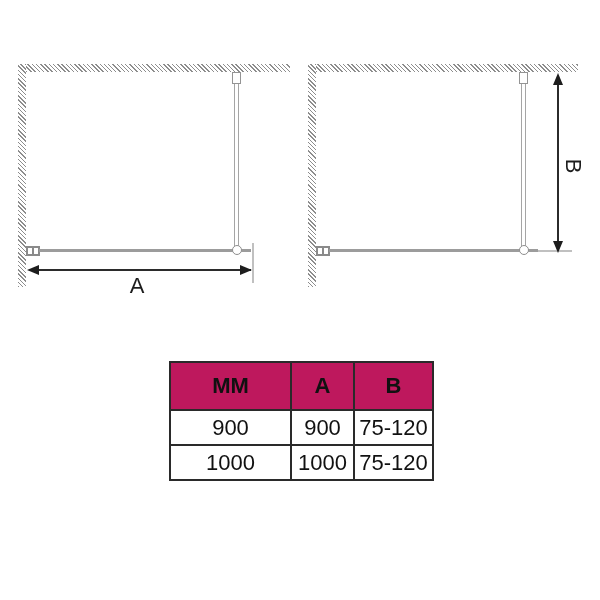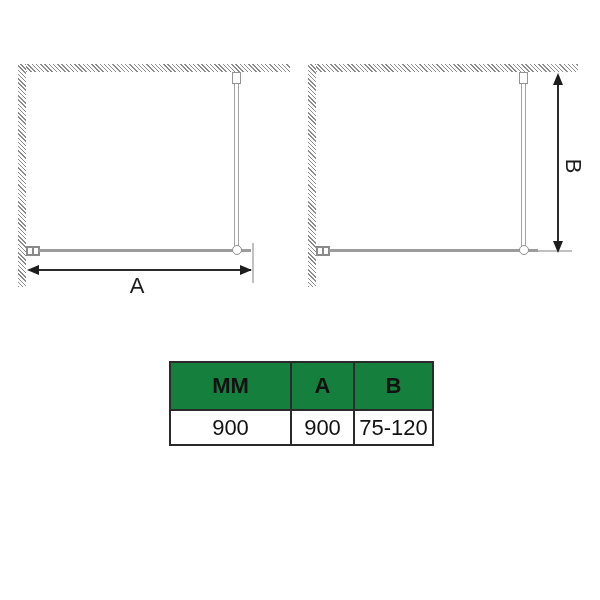--- a/index.html
+++ b/index.html
@@ -90,21 +90,21 @@
   }
   #size-table td, #size-table th {
     border: 2px solid #2a2a2a;
     text-align: center;
     vertical-align: middle;
     font-size: 22px;
     color: #111111;
     padding: 0;
   }
   #size-table th {
-    background: #15803d;
+    background: #be185d;
     font-weight: bold;
   }
   #size-table .col-mm { width: 119px; }
   #size-table .col-a  { width: 61px; }
   #size-table .col-b  { width: 77px; }
   #size-table .hdr-row td, #size-table .hdr-row th { height: 46px; }
   #size-table .data-row td { height: 33px; font-weight: normal; }
 </style>
 </head>
 <body>
@@ -158,16 +158,21 @@
         <tr class="hdr-row">
       <th class="col-mm">MM</th>
       <th class="col-a">A</th>
       <th class="col-b">B</th>
     </tr>
     <tr class="data-row">
       <td>900</td>
       <td>900</td>
       <td>75-120</td>
     </tr>
+    <tr class="data-row">
+      <td>1000</td>
+      <td>1000</td>
+      <td>75-120</td>
+    </tr>
   </tbody>
     </table>
 
 </div>
 
 </body></html>

